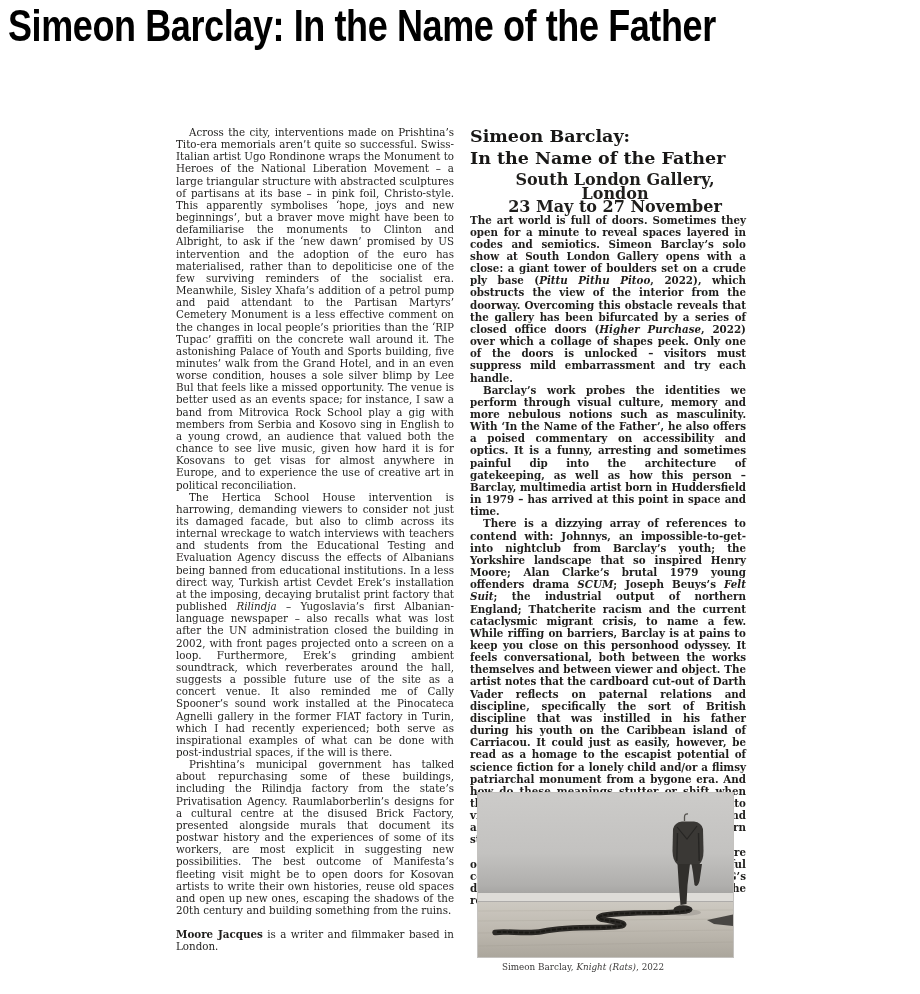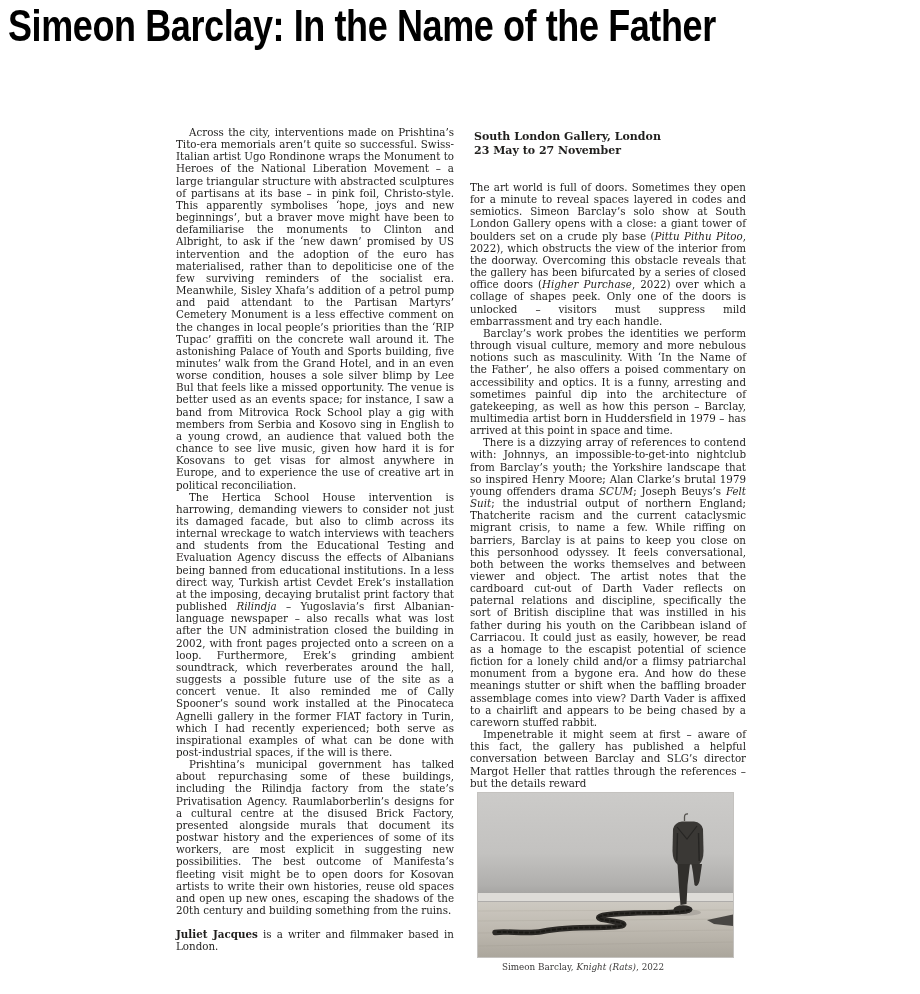--- a/index.html
+++ b/index.html
@@ -24,24 +24,24 @@
   .col-right{left:470px;width:276px;}
   .col p{margin:0;text-indent:0;}
   .col p.indent{text-indent:13px;}
   .bio{margin-top:12px !important;}
   .bio span:first-child{font-weight:bold;}
   .review-title{
     font-weight:bold;font-size:17.5px;line-height:21.5px;
     text-align:left;margin:0;color:#181716;
   }
   .review-meta{
-    font-weight:bold;font-size:11px;line-height:13.5px;
-    text-align:left;margin:4px 0 0 4px;
+    font-weight:bold;font-size:16px;line-height:13.5px;
+    text-align:center;margin:4px 0 0 14px;
   }
-  .review-body{margin-top:24px;}
+  .review-body{margin-top:0;font-weight:bold;}
   .artwork{
     position:absolute;left:478px;top:793px;width:210px;margin:0;padding:0;
   }
   .artwork-photo{
     width:255px;height:164px;display:block;
     outline:1px solid #c4c2bf;
   }
   .artwork-caption{
     display:block;text-align:center;font-size:8.8px;line-height:11px;
     color:#3a3938;margin-top:5px;
@@ -49,24 +49,28 @@
 </style>
 </head>
 <body>
 
 <h1 class="article-title">Simeon Barclay: In the Name of the Father</h1>
 
 <div class="col col-left">
   <p class="indent"><span>Across the city, interventions made on Prishtina’s Tito-era memorials aren’t quite so successful. Swiss-Italian artist Ugo Rondinone wraps the Monument to Heroes of the National Liberation Movement – a large triangular structure with abstracted sculptures of partisans at its base – in pink foil, Christo-style. This apparently symbolises ‘hope, joys and new beginnings’, but a braver move might have been to defamiliarise the monuments to Clinton and Albright, to ask if the ‘new dawn’ promised by US intervention and the adoption of the euro has materialised, rather than to depoliticise one of the few surviving reminders of the socialist era. Meanwhile, Sisley Xhafa’s addition of a petrol pump and paid attendant to the Partisan Martyrs’ Cemetery Monument is a less effective comment on the changes in local people’s priorities than the ‘RIP Tupac’ graffiti on the concrete wall around it. The astonishing Palace of Youth and Sports building, five minutes’ walk from the Grand Hotel, and in an even worse condition, houses a sole silver blimp by Lee Bul that feels like a missed opportunity. The venue is better used as an events space; for instance, I saw a band from Mitrovica Rock School play a gig with members from Serbia and Kosovo sing in English to a young crowd, an audience that valued both the chance to see live music, given how hard it is for Kosovans to get visas for almost anywhere in Europe, and to experience the use of creative art in political reconciliation.</span></p>
   <p class="indent"><span>The Hertica School House intervention is harrowing, demanding viewers to consider not just its damaged facade, but also to climb across its internal wreckage to watch interviews with teachers and students from the Educational Testing and Evaluation Agency discuss the effects of Albanians being banned from educational institutions. In a less direct way, Turkish artist Cevdet Erek’s installation at the imposing, decaying brutalist print factory that published </span><span style="font-style: italic;">Rilindja</span><span> – Yugoslavia’s first Albanian-language newspaper – also recalls what was lost after the UN administration closed the building in 2002, with front pages projected onto a screen on a loop. Furthermore, Erek’s grinding ambient soundtrack, which reverberates around the hall, suggests a possible future use of the site as a concert venue. It also reminded me of Cally Spooner’s sound work installed at the Pinocateca Agnelli gallery in the former FIAT factory in Turin, which I had recently experienced; both serve as inspirational examples of what can be done with post-industrial spaces, if the will is there.</span></p>
   <p class="indent"><span>Prishtina’s municipal government has talked about repurchasing some of these buildings, including the Rilindja factory from the state’s Privatisation Agency. Raumlaborberlin’s designs for a cultural centre at the disused Brick Factory, presented alongside murals that document its postwar history and the experiences of some of its workers, are most explicit in suggesting new possibilities. The best outcome of Manifesta’s fleeting visit might be to open doors for Kosovan artists to write their own histories, reuse old spaces and open up new ones, escaping the shadows of the 20th century and building something from the ruins.</span></p>
-  <p class="bio"><span style="font-weight: bold;">Juliet Jacques</span><span> is a writer and filmmaker based in London.</span></p>
+  <p class="bio"><span style="font-weight: bold;">Moore Jacques</span><span> is a writer and filmmaker based in London.</span></p>
 </div>
 
 <div class="col col-right">
+  <h2 class="review-title">
+    <span>Simeon Barclay:</span><br>
+    <span>In the Name of the Father</span>
+  </h2>
   <div class="review-meta">
     <div>South London Gallery, London</div>
     <div>23 May to 27 November</div>
   </div>
   <div class="review-body">
     <p><span>The art world is full of doors. Sometimes they open for a minute to reveal spaces layered in codes and semiotics. Simeon Barclay’s solo show at South London Gallery opens with a close: a giant tower of boulders set on a crude ply base (</span><span style="font-style: italic;">Pittu Pithu Pitoo</span><span>, 2022), which obstructs the view of the interior from the doorway. Overcoming this obstacle reveals that the gallery has been bifurcated by a series of closed office doors (</span><span style="font-style: italic;">Higher Purchase</span><span>, 2022) over which a collage of shapes peek. Only one of the doors is unlocked – visitors must suppress mild embarrassment and try each handle.</span></p>
     <p class="indent"><span>Barclay’s work probes the identities we perform through visual culture, memory and more nebulous notions such as masculinity. With ‘In the Name of the Father’, he also offers a poised commentary on accessibility and optics. It is a funny, arresting and sometimes painful dip into the architecture of gatekeeping, as well as how this person – Barclay, multimedia artist born in Huddersfield in 1979 – has arrived at this point in space and time.</span></p>
     <p class="indent"><span>There is a dizzying array of references to contend with: Johnnys, an impossible-to-get-into nightclub from Barclay’s youth; the Yorkshire landscape that so inspired Henry Moore; Alan Clarke’s brutal 1979 young offenders drama </span><span style="font-style: italic;">SCUM</span><span>; Joseph Beuys’s </span><span style="font-style: italic;">Felt Suit</span><span>; the industrial output of northern England; Thatcherite racism and the current cataclysmic migrant crisis, to name a few. While riffing on barriers, Barclay is at pains to keep you close on this personhood odyssey. It feels conversational, both between the works themselves and between viewer and object. The artist notes that the cardboard cut-out of Darth Vader reflects on paternal relations and discipline, specifically the sort of British discipline that was instilled in his father during his youth on the Caribbean island of Carriacou. It could just as easily, however, be read as a homage to the escapist potential of science fiction for a lonely child and/or a flimsy patriarchal monument from a bygone era. And how do these meanings stutter or shift when the baffling broader assemblage comes into view? Darth Vader is affixed to a chairlift and appears to be being chased by a careworn stuffed rabbit.</span></p>
     <p class="indent"><span>Impenetrable it might seem at first – aware of this fact, the gallery has published a helpful conversation between Barclay and SLG’s director Margot Heller that rattles through the references – but the details reward</span></p>
   </div>

